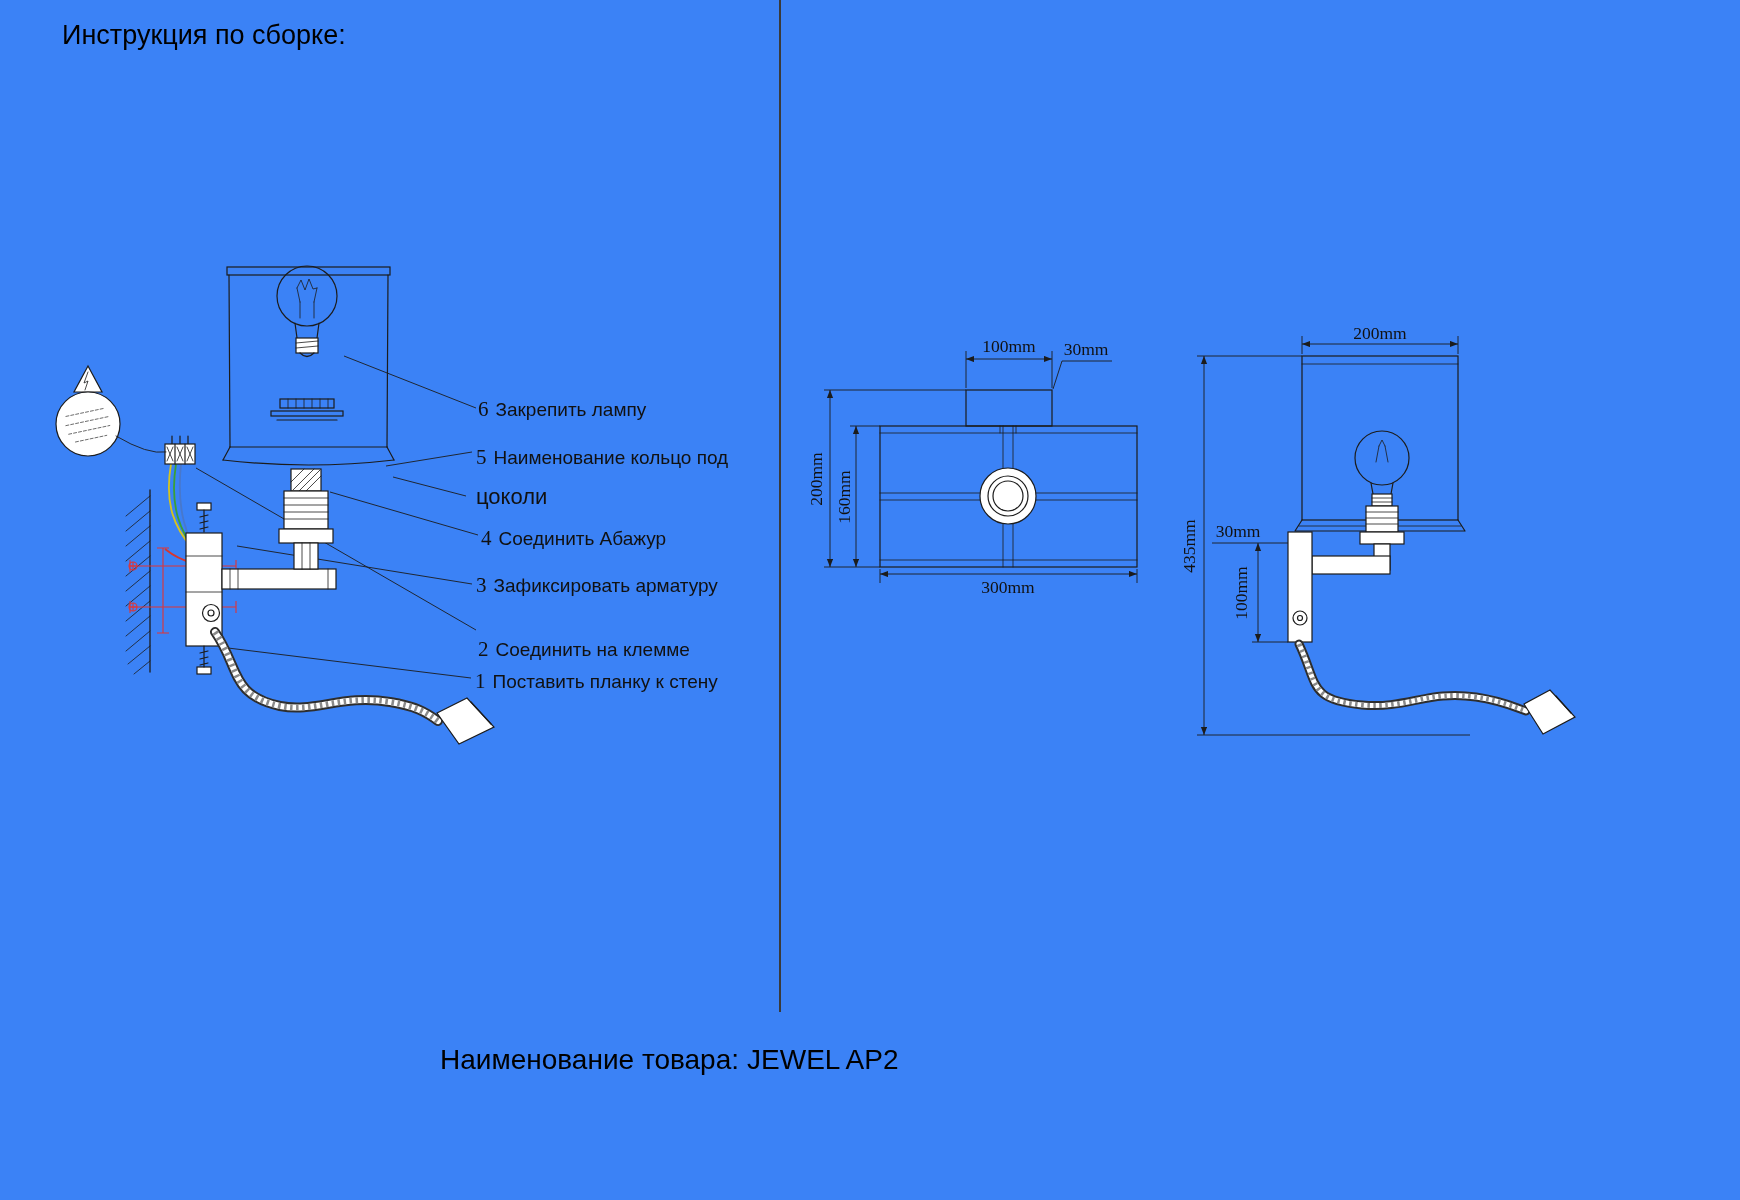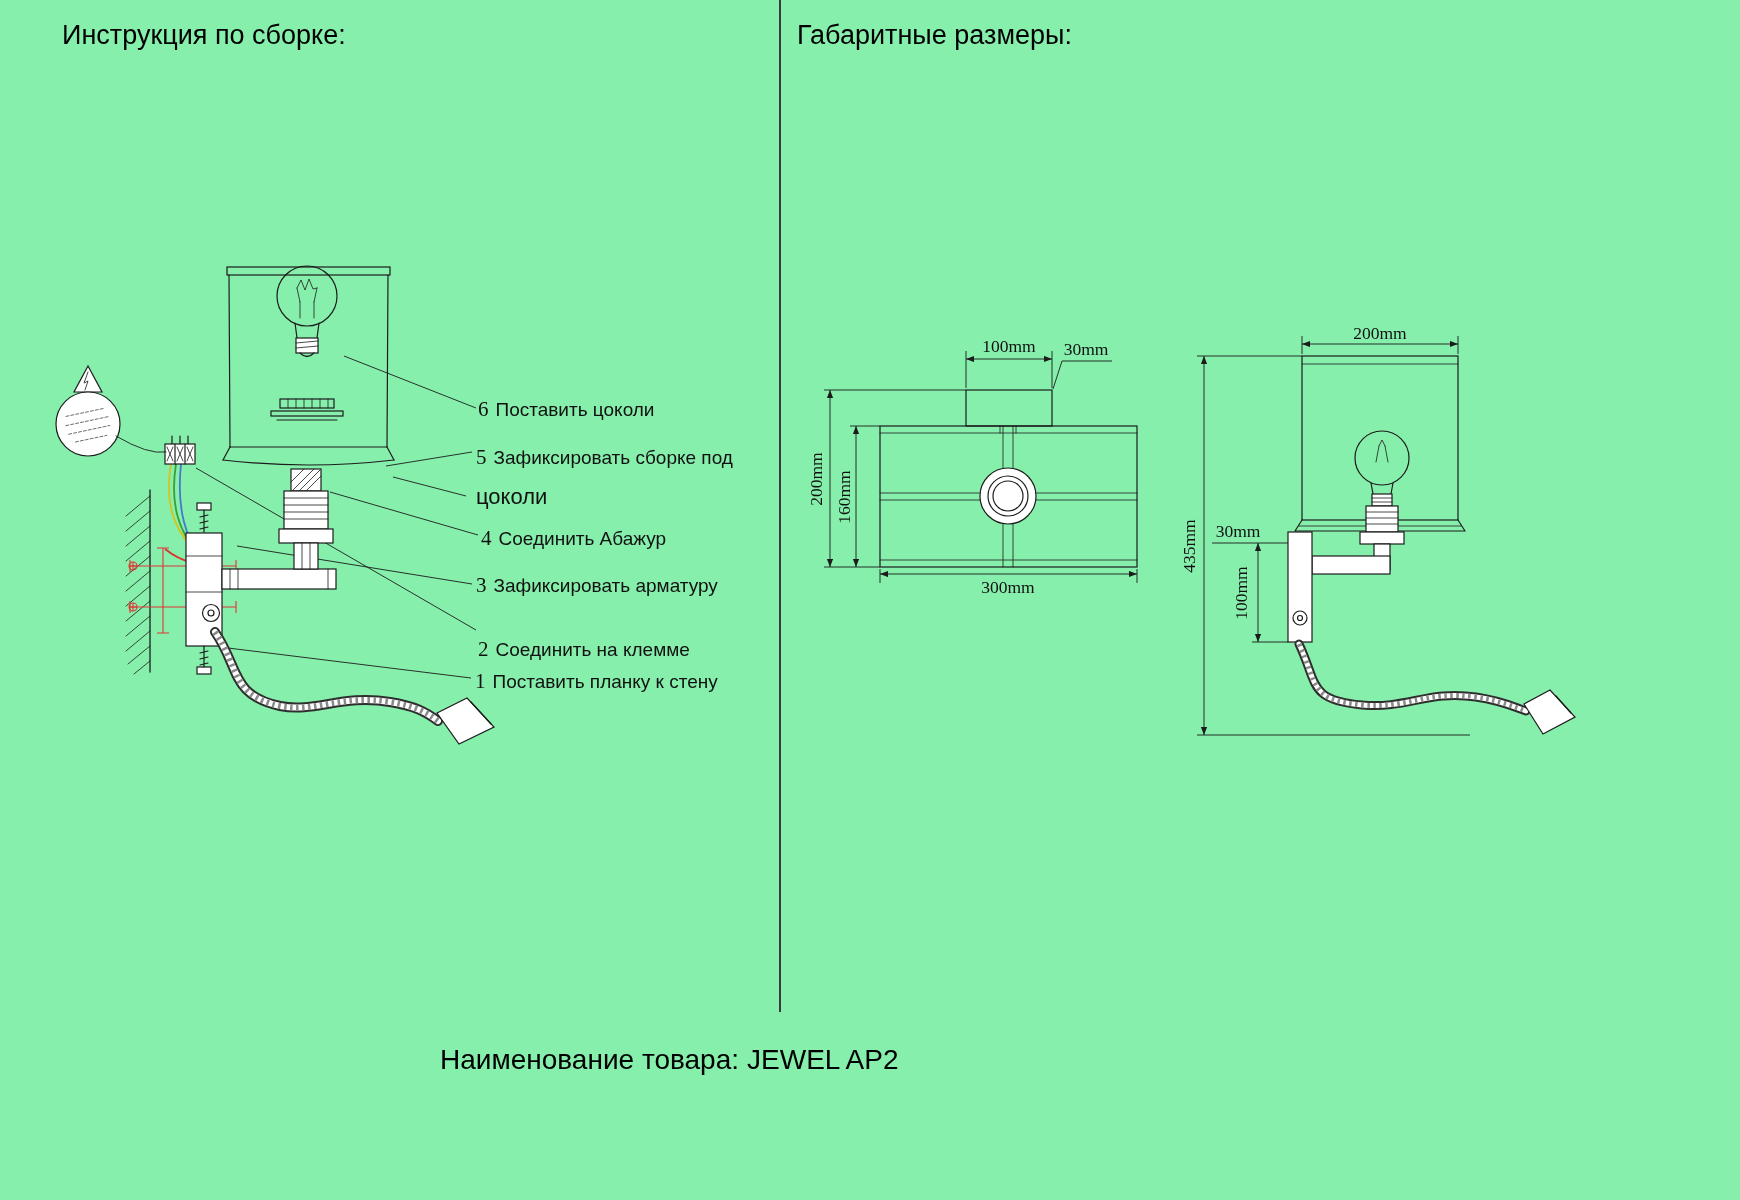--- a/index.html
+++ b/index.html
@@ -1,16 +1,16 @@
 <!DOCTYPE html>
 <html><head>
 <meta charset="utf-8">
 <style>
   html,body{margin:0;padding:0;background:#fff;}
-  .page{position:relative;width:1740px;height:1200px;background:#86efac;overflow:hidden;
+  .page{position:relative;width:1740px;height:1200px;background:#3b82f6;overflow:hidden;
         font-family:"Liberation Sans", sans-serif;color:#000;}
   .abs{position:absolute;}
   .panel-title{font-size:27px;white-space:nowrap;}
   .divider{position:absolute;left:779px;top:0;width:2px;height:1012px;background:#3a3a3a;}
   .step{position:absolute;white-space:nowrap;font-size:19px;color:#111;}
   .step-num{font-family:"Liberation Serif", serif;font-size:21px;margin-right:7px;}
   .step-cont{position:absolute;white-space:nowrap;font-size:22px;color:#111;}
   .footer{position:absolute;left:440px;top:1044px;font-size:28px;white-space:nowrap;}
   .footer .product{margin-left:8px;}
   
@@ -23,21 +23,20 @@
   svg .txtline{stroke:#555;stroke-width:0.8;fill:none;}
   svg text.dimtxt{font-family:"Liberation Serif", serif;font-size:17.5px;fill:#111;}
 </style>
 </head>
 <body>
 
 <div class="page">
 
   <div class="abs panel-title" style="left:62px;top:20px">Инструкция по сборке:</div>
 
-  <div class="abs panel-title" style="left:797px;top:20px">Габаритные размеры:</div>
 
   <div class="divider"></div>
 
   <svg class="abs" style="left:40px;top:230px" width="470" height="540" viewBox="40 230 470 540">
 
     <g class="dim">
       <path d="M344,356 L476,408"></path>
       <path d="M386,466 L472,452"></path>
       <path d="M393,477 L466,496"></path>
       <path d="M330,492 L478,535"></path>
@@ -162,24 +161,24 @@
       <path d="M215,632 C240,668 230,695 280,706 C315,713 342,694 390,702 C415,706 426,712 438,721" fill="none" stroke="#8a8a8a" stroke-width="6" stroke-dasharray="2.5,3.5"></path>
     </g>
 
     <g class="ln">
       <polygon points="437,713 467,698 494,727 459,744" class="fw"></polygon>
       <line x1="471" y1="702" x2="491" y2="724"></line>
     </g>
   </svg>
 
   <div class="step" style="left:478px;top:397px">
-    <span class="step-num">6</span><span>Поставить цоколи</span>
+    <span class="step-num">6</span><span>Закрепить лампу</span>
   </div>
   <div class="step" style="left:476px;top:445px">
-    <span class="step-num">5</span><span>Зафиксировать сборке под</span>
+    <span class="step-num">5</span><span>Наименование кольцо под</span>
   </div>
   <div class="step-cont" style="left:476px;top:484px">цоколи</div>
   <div class="step" style="left:481px;top:526px">
     <span class="step-num">4</span><span>Соединить Абажур</span>
   </div>
   <div class="step" style="left:476px;top:573px">
     <span class="step-num">3</span><span>Зафиксировать арматуру</span>
   </div>
   <div class="step" style="left:478px;top:637px">
     <span class="step-num">2</span><span>Соединить на клемме</span>

